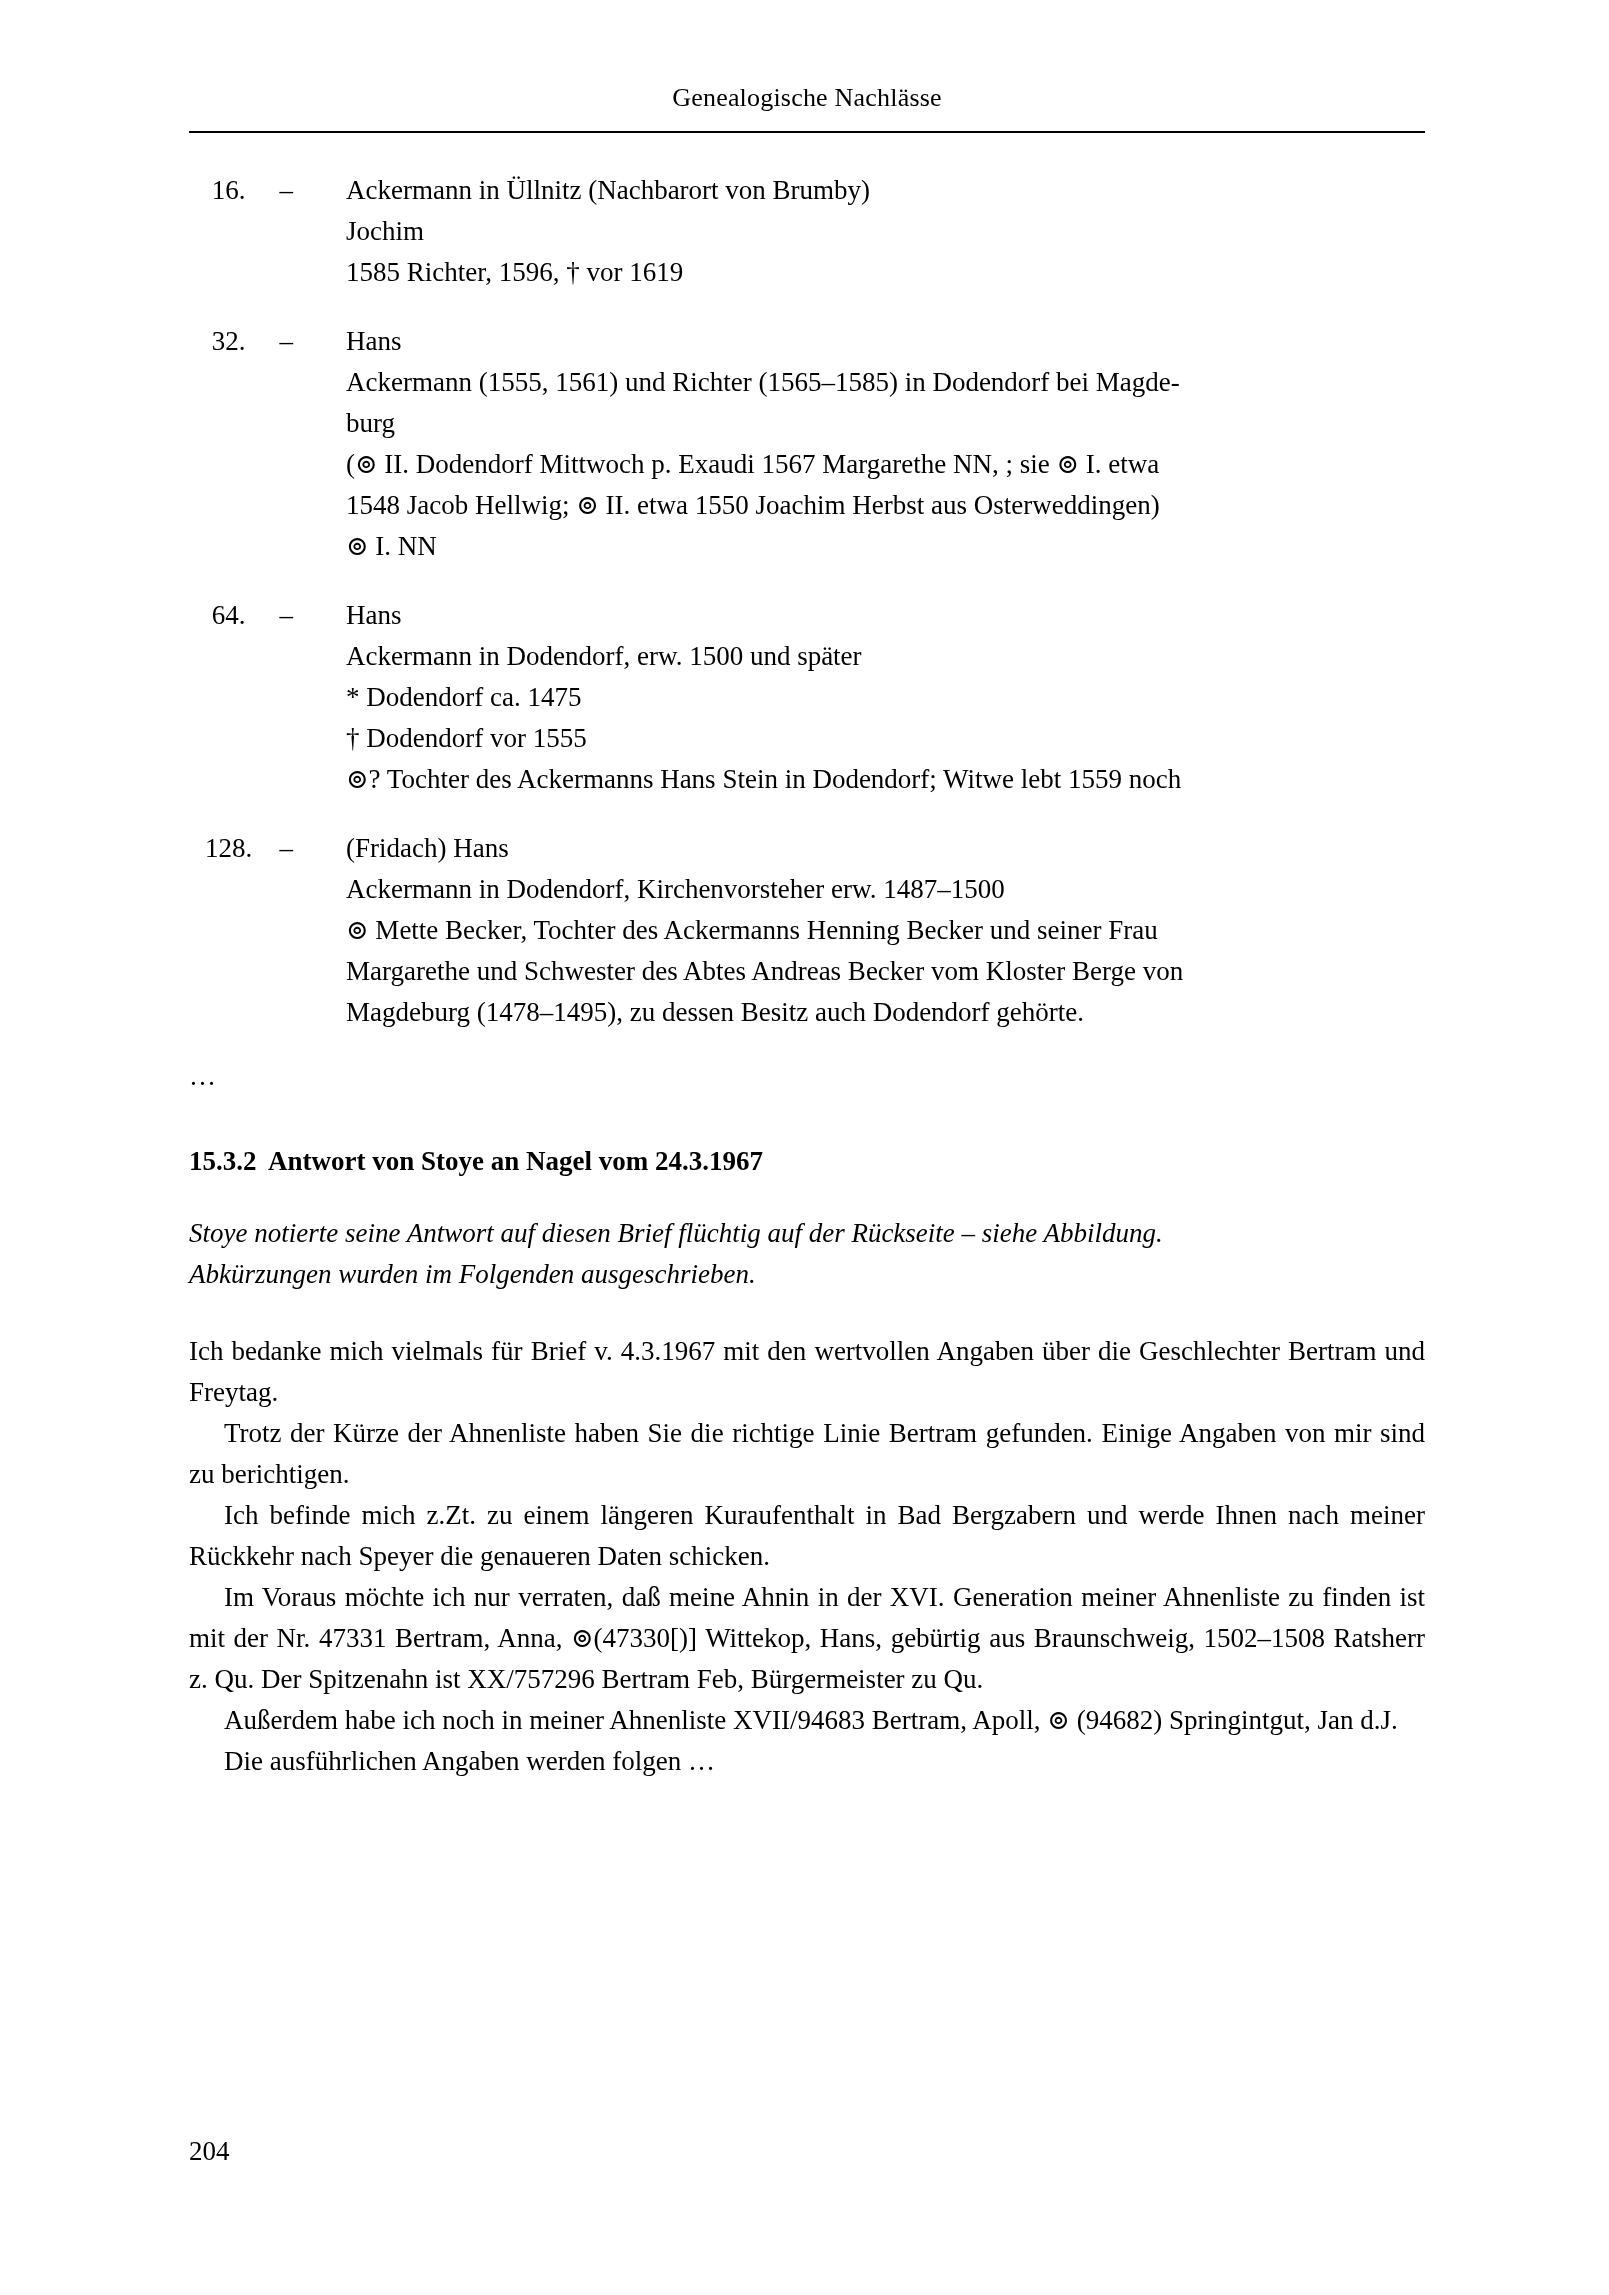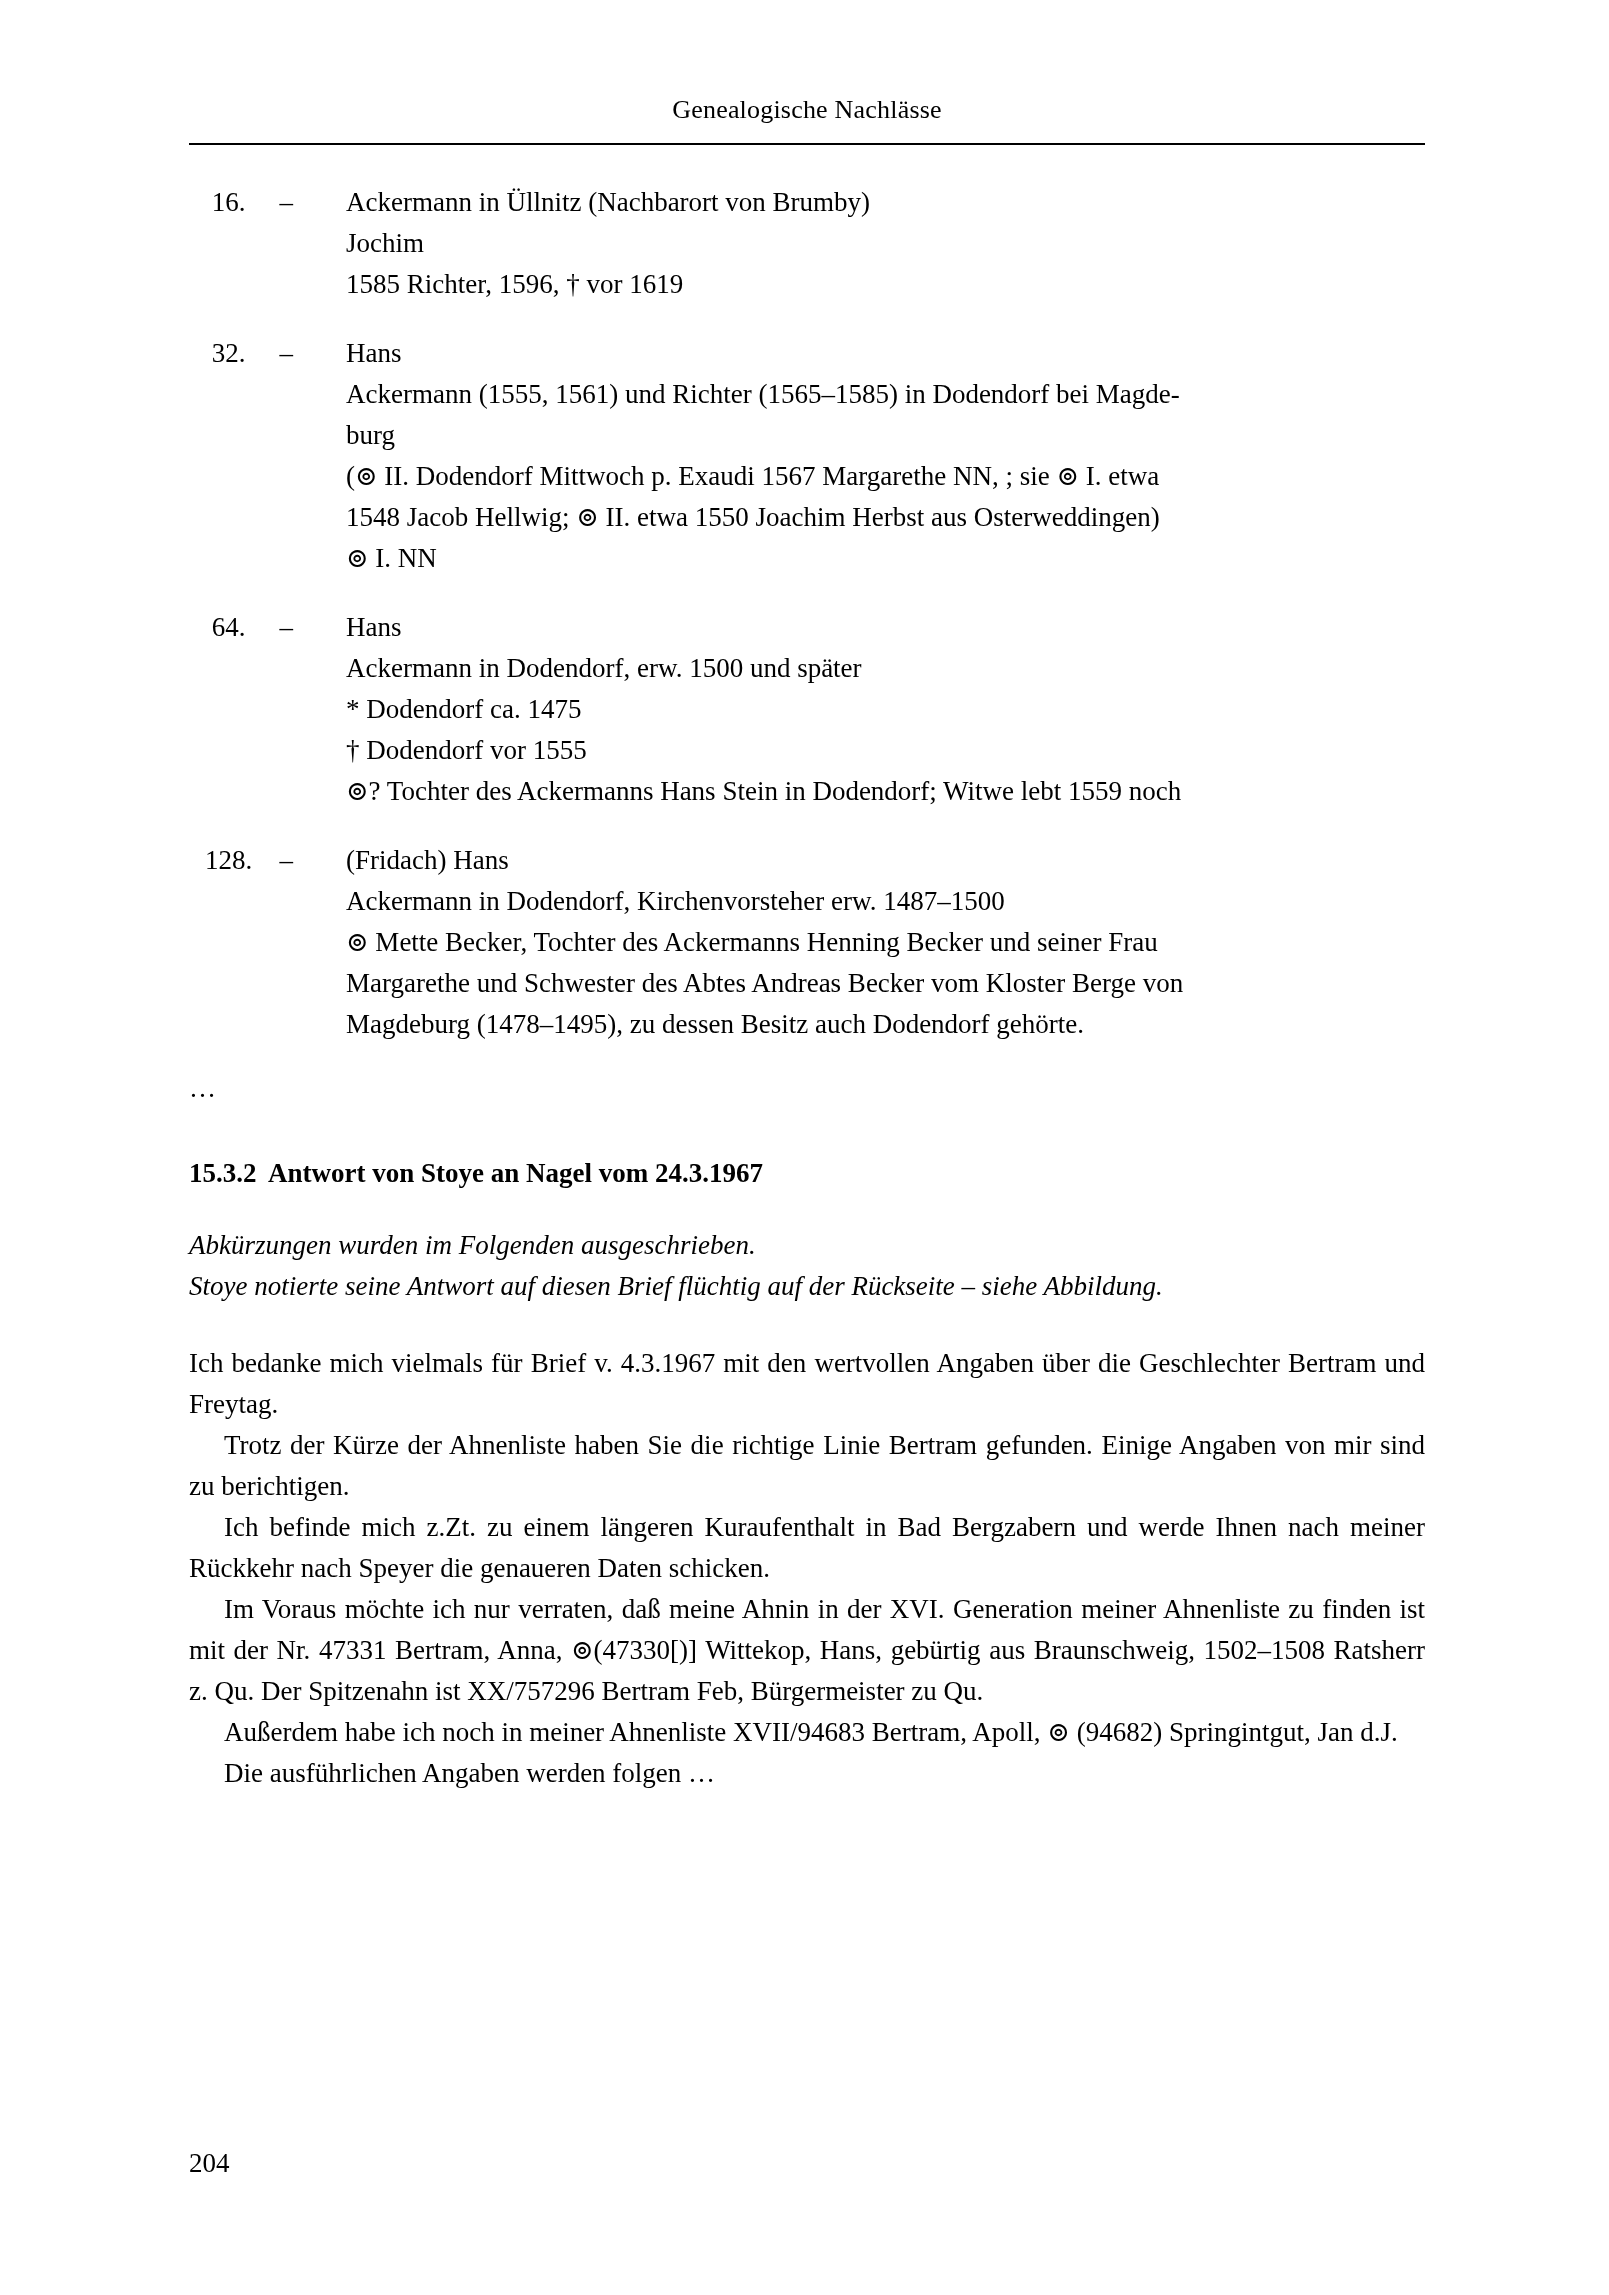--- a/index.html
+++ b/index.html
@@ -10,21 +10,21 @@
   body {
     width: 1610px;
     height: 2295px;
     font-family: "Liberation Serif", "DejaVu Serif", serif;
     color: #000000;
     position: relative;
     overflow: hidden;
   }
   .page {
     position: absolute;
-    left: 0; top: 12px;
+    left: 0; top: 0;
     width: 1610px;
     height: 1798px;
   }
 
   
   .runhead {
     position: absolute;
     left: 189px;
     top: 83px;
     width: 1236px;
@@ -194,22 +194,22 @@
       </div>
     </div>
 
     <div class="ellipsis-line">…</div>
 
     <div class="heading">
       <span class="hnum">15.3.2</span><span>Antwort von Stoye an Nagel vom 24.3.1967</span>
     </div>
 
     <div class="note">
+      <div>Stoye notierte seine Antwort auf diesen Brief flüchtig auf der Rückseite – siehe Abbildung.</div>
       <div>Abkürzungen wurden im Folgenden ausgeschrieben.</div>
-      <div>Stoye notierte seine Antwort auf diesen Brief flüchtig auf der Rückseite – siehe Abbildung.</div>
     </div>
 
     <p class="para">Ich bedanke mich vielmals für Brief v. 4.3.1967 mit den wertvollen Angaben über die Geschlechter Bertram und Freytag.</p>
     <p class="para indent">Trotz der Kürze der Ahnenliste haben Sie die richtige Linie Bertram gefunden. Einige Angaben von mir sind zu berichtigen.</p>
     <p class="para indent">Ich befinde mich z.Zt. zu einem längeren Kuraufenthalt in Bad Bergzabern und werde Ihnen nach meiner Rückkehr nach Speyer die genaueren Daten schicken.</p>
     <p class="para indent">Im Voraus möchte ich nur verraten, daß meine Ahnin in der XVI. Generation meiner Ahnenliste zu finden ist mit der Nr. 47331 Bertram, Anna, ⊚(47330[)] Wittekop, Hans, gebürtig aus Braunschweig, 1502–1508 Ratsherr z. Qu. Der Spitzenahn ist XX/757296 Bertram Feb, Bürgermeister zu Qu.</p>
     <p class="para indent">Außerdem habe ich noch in meiner Ahnenliste XVII/94683 Bertram, Apoll, ⊚ (94682) Springintgut, Jan d.J.</p>
     <p class="para indent">Die ausführlichen Angaben werden folgen …</p>
 
   </div>

